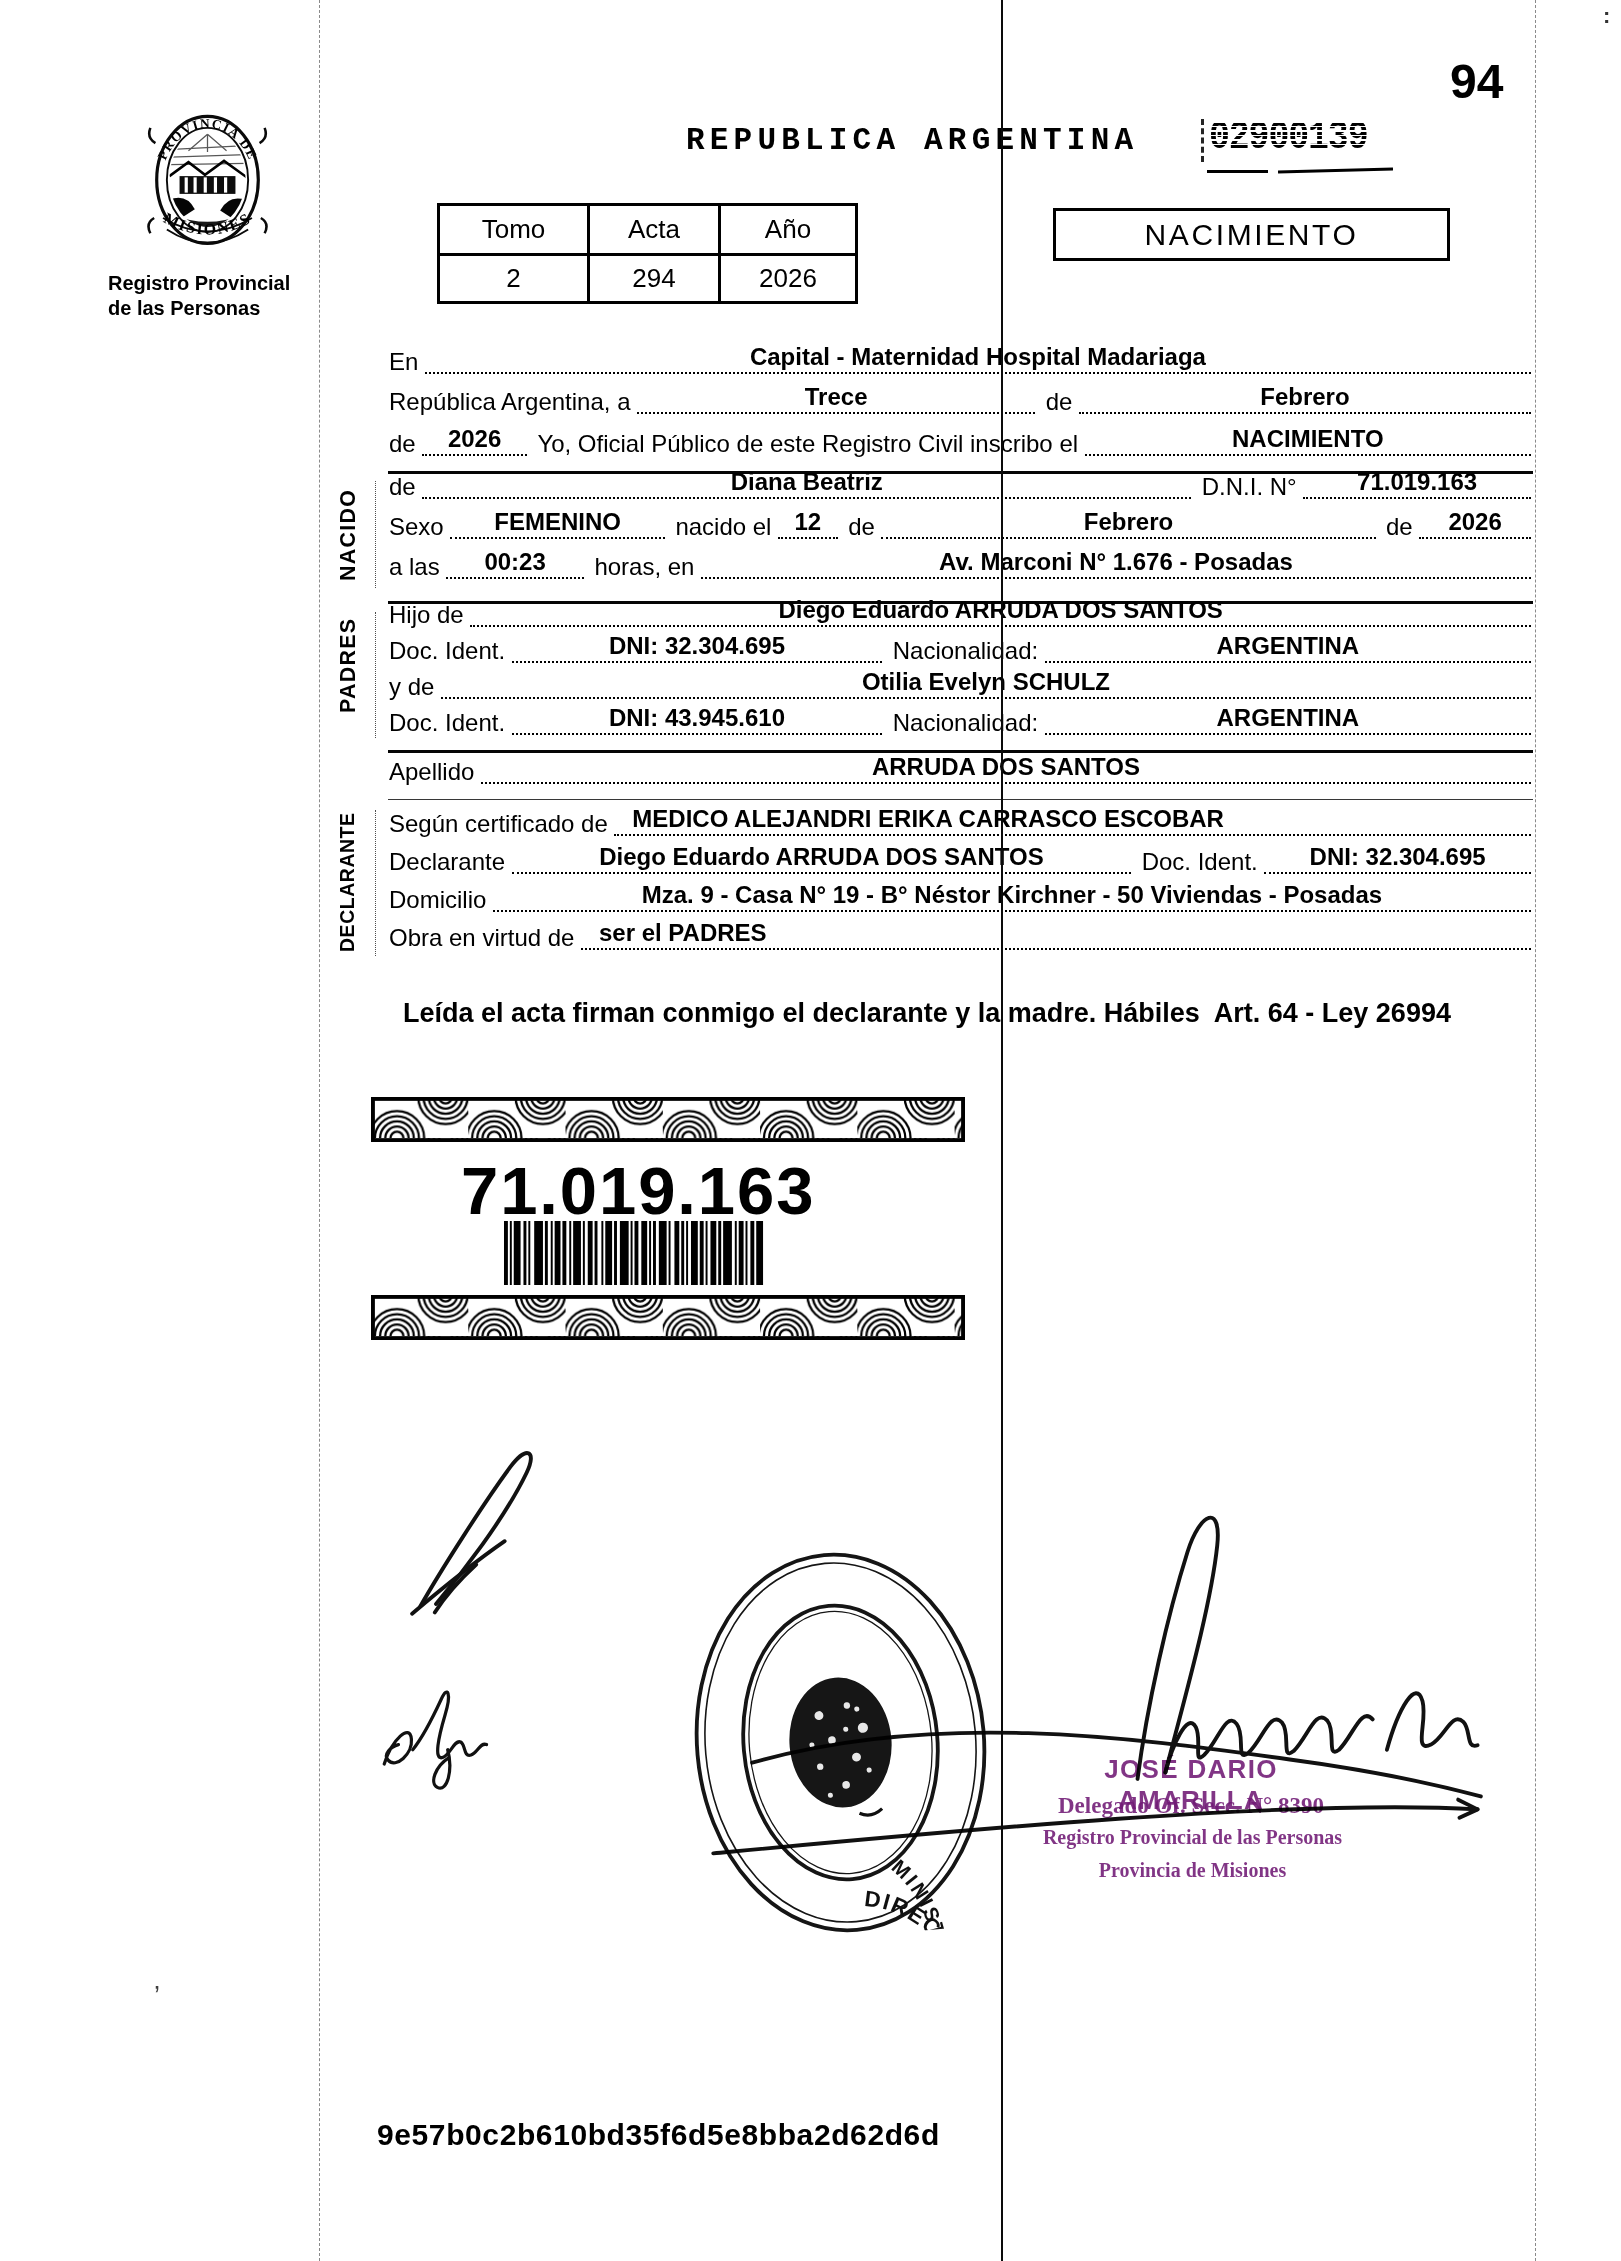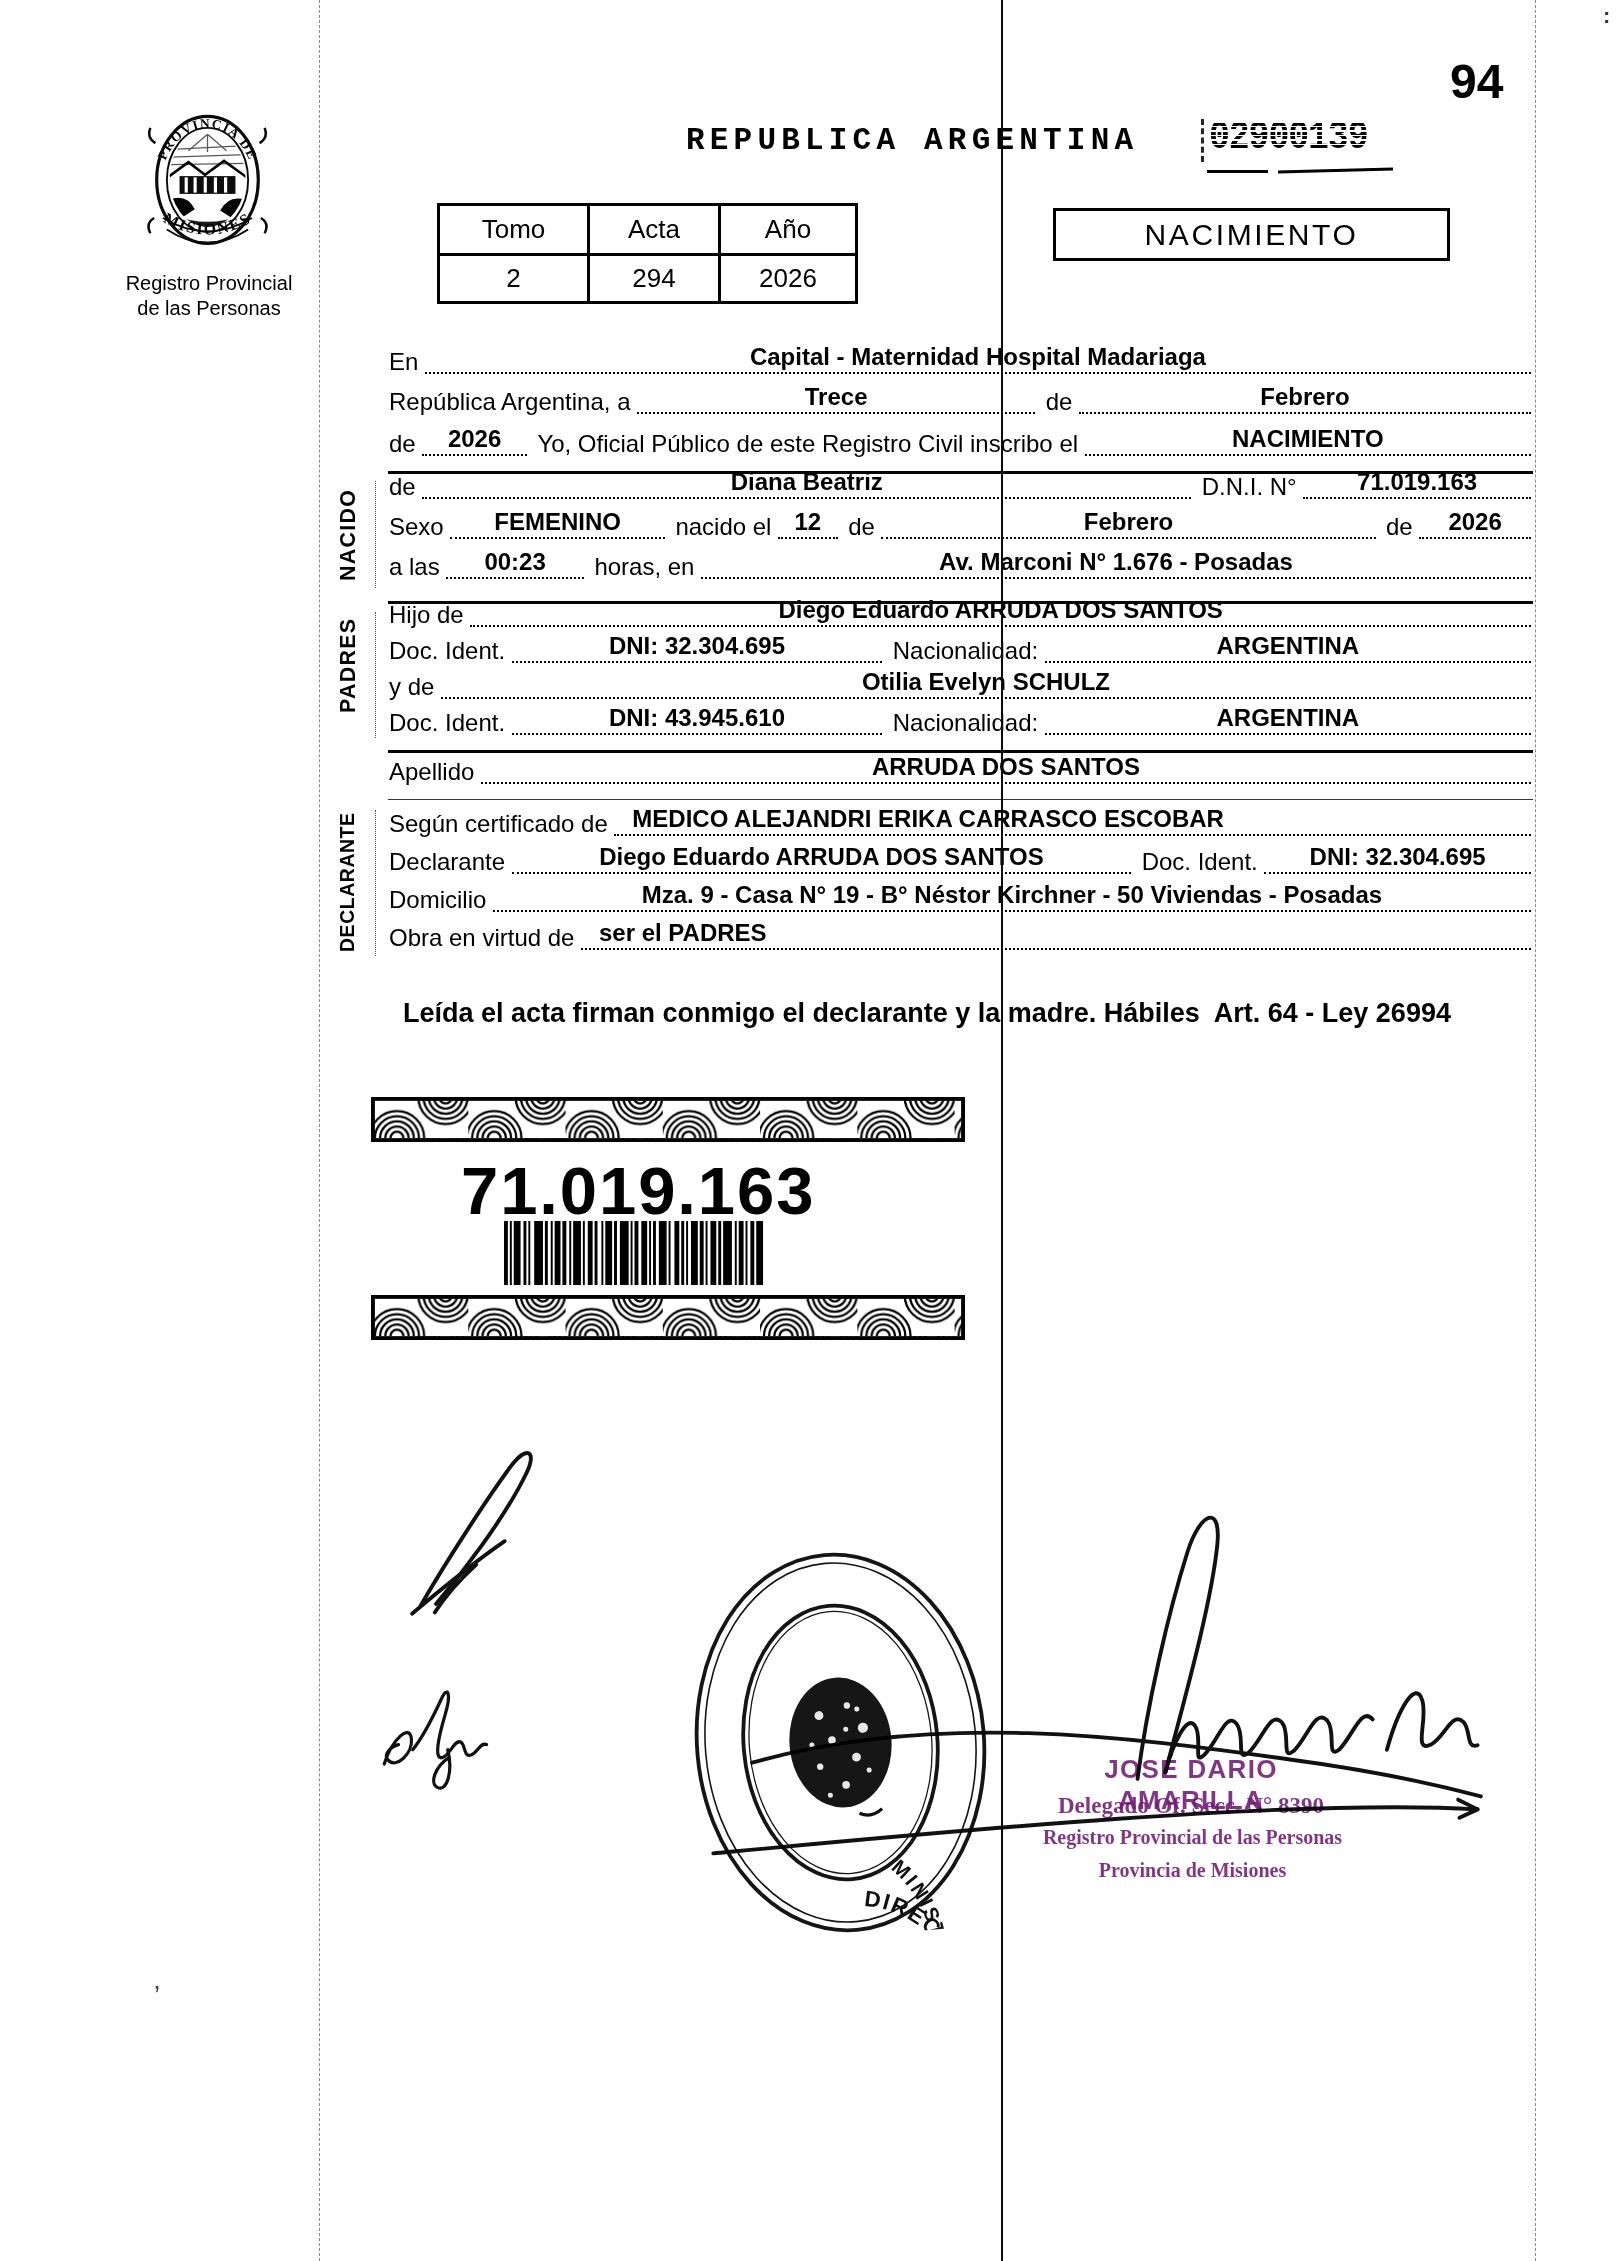--- a/index.html
+++ b/index.html
@@ -20,22 +20,22 @@
                  font-weight:700;font-size:31px;letter-spacing:5.2px;white-space:nowrap;}
   .serial{position:absolute;left:1209px;top:114px;font-family:"Liberation Mono",monospace;
           font-weight:700;font-size:41px;letter-spacing:-1.3px;transform:scaleX(.85);
           transform-origin:left top;position:absolute;}
   .serial::after{content:"";position:absolute;inset:0;
           background:repeating-linear-gradient(to bottom,rgba(255,255,255,0) 0 2.6px,#fff 2.6px 4.5px);}
   .serial-bracket{position:absolute;left:1201px;top:119px;height:43px;border-left:3.2px dashed #000;opacity:.85;}
   .serial-underline-1{position:absolute;left:1207px;top:170px;width:61px;height:3.2px;background:#000;}
   .serial-underline-2{position:absolute;left:1278px;top:169px;width:115px;height:3.2px;background:#000;transform:rotate(-1.5deg);}
 
-  .seal-caption{position:absolute;left:108px;top:271px;width:202px;text-align:center;
-                font-size:20px;font-weight:400;line-height:1.25;}
+  .seal-caption{position:absolute;left:108px;top:271px;width:202px;
+                font-size:20px;font-weight:700;line-height:1.25;}
 
   .rtable{position:absolute;left:437px;top:203px;display:grid;
           grid-template-columns:150px 131px 134px;border:3.2px solid #000;background:#fff;}
   .rtable .cell{display:flex;align-items:center;justify-content:center;font-size:26px;height:47px;
           border-right:3.2px solid #000;border-bottom:3.2px solid #000;}
   .rtable .cell:nth-child(3n){border-right:none;}
   .rtable .cell.last{border-bottom:none;height:45px;}
 
   .act-type-box{position:absolute;left:1053px;top:208px;width:391px;height:47px;border:3.9px solid #000;
           display:flex;align-items:center;justify-content:center;font-size:30px;letter-spacing:2.6px;font-weight:500;}
@@ -365,15 +365,16 @@
         <path d="M1740,632 L1710,617 M1740,632 L1712,645"></path>
       </g>
     </g>
   </svg>
 
   <div class="stamp-text stamp-name">JOSÉ DARIO AMARILLA</div>
   <div class="stamp-text stamp-title">Delegado Of. Secc. N° 8390</div>
   <div class="stamp-text stamp-org">Registro Provincial de las Personas</div>
   <div class="stamp-text stamp-prov">Provincia de Misiones</div>
 
+  <div class="doc-hash">9e57b0c2b610bd35f6d5e8bba2d62d6d</div>
 
 </div>
 
 
 </body></html>

